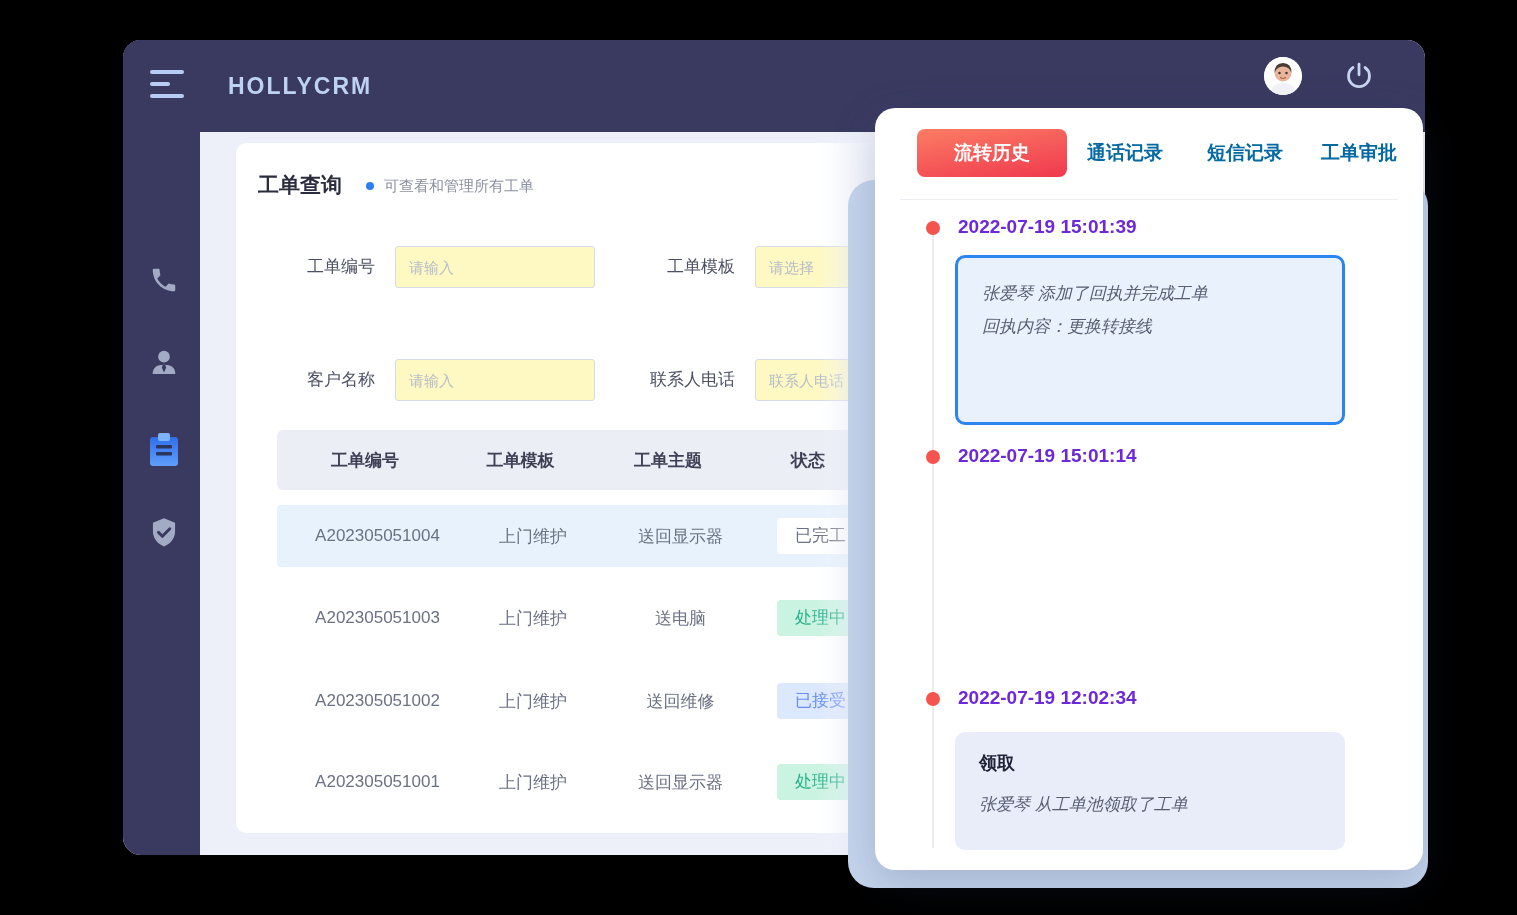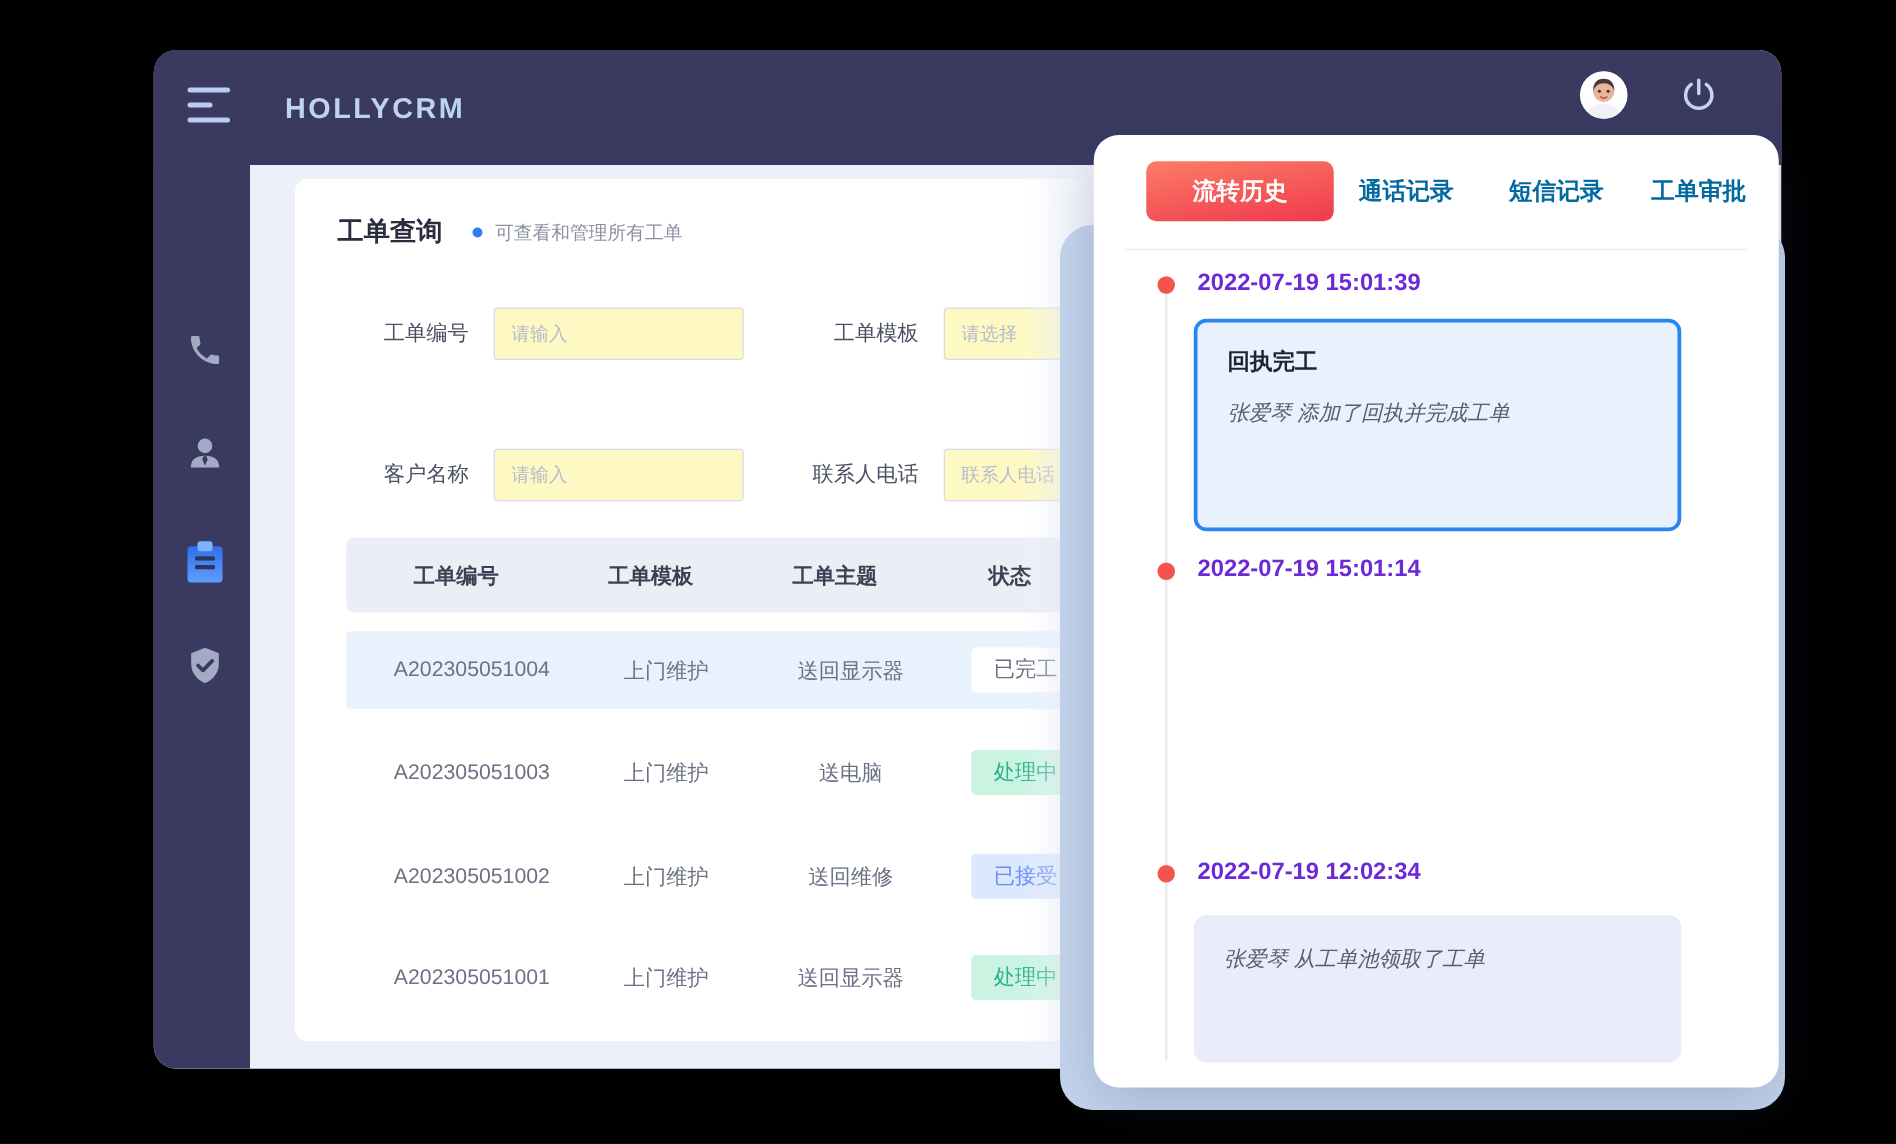--- a/index.html
+++ b/index.html
@@ -24,21 +24,21 @@
   .avatar { position:absolute; left:1141px; top:17px; width:38px; height:38px;
             border-radius:50%; background:#fff; overflow:hidden; cursor:pointer; }
   .power  { position:absolute; left:1221px; top:21px; width:30px; height:30px; cursor:pointer; }
 
   .side-icon { position:absolute; left:22px; width:38px; height:38px; cursor:pointer;
                display:flex; align-items:center; justify-content:center; }
 
   
   .main-card { position:absolute; left:113px; top:103px; width:1154px; height:690px;
                background:#fff; border-radius:10px; }
-  .page-head { position:absolute; left:34px; top:28px; display:flex; align-items:center; }
+  .page-head { position:absolute; left:22px; top:28px; display:flex; align-items:center; }
   .page-title { font-size:21px; font-weight:bold; color:#2b2d3e; }
   .blue-dot { width:8px; height:8px; border-radius:50%; background:#2e7ef2; margin:2px 10px 0 24px; }
   .page-sub { font-size:15px; color:#8b90a0; padding-top:2px; }
 
   .f-label { position:absolute; width:124px; height:42px; line-height:42px; text-align:right;
              font-size:17px; color:#4b5063; }
   .f-input { position:absolute; width:200px; height:42px; border:1px solid #d7dbe5; border-radius:3px;
              background:#fef9c3; padding:0 13px; font-size:15px; color:#444; outline:none; }
   .f-input::placeholder { color:#b6bcc9; }
 
@@ -231,25 +231,26 @@
     <button class="tab t3">短信记录</button>
     <button class="tab t4">工单审批</button>
   </div>
   <div class="divider"></div>
 
   <div class="tl-line"></div>
 
   <div class="tl-dot" style="top:113px;"></div>
   <div class="tl-date" style="top:108px;">2022-07-19 15:01:39</div>
   <div class="tl-card hl" style="top:147px; height:170px;">
-    <div class="tl-title">回执完工</div>
     <div class="tl-text">张爱琴 添加了回执并完成工单</div>
+    <div class="tl-text">回执内容：更换转接线</div>
   </div>
 
   <div class="tl-dot" style="top:342px;"></div>
   <div class="tl-date" style="top:337px;">2022-07-19 15:01:14</div>
 
   <div class="tl-dot" style="top:584px;"></div>
   <div class="tl-date" style="top:579px;">2022-07-19 12:02:34</div>
   <div class="tl-card" style="top:624px; height:118px;">
+    <div class="tl-title">领取</div>
     <div class="tl-text">张爱琴 从工单池领取了工单</div>
   </div>
 </div>
 
 </body></html>

